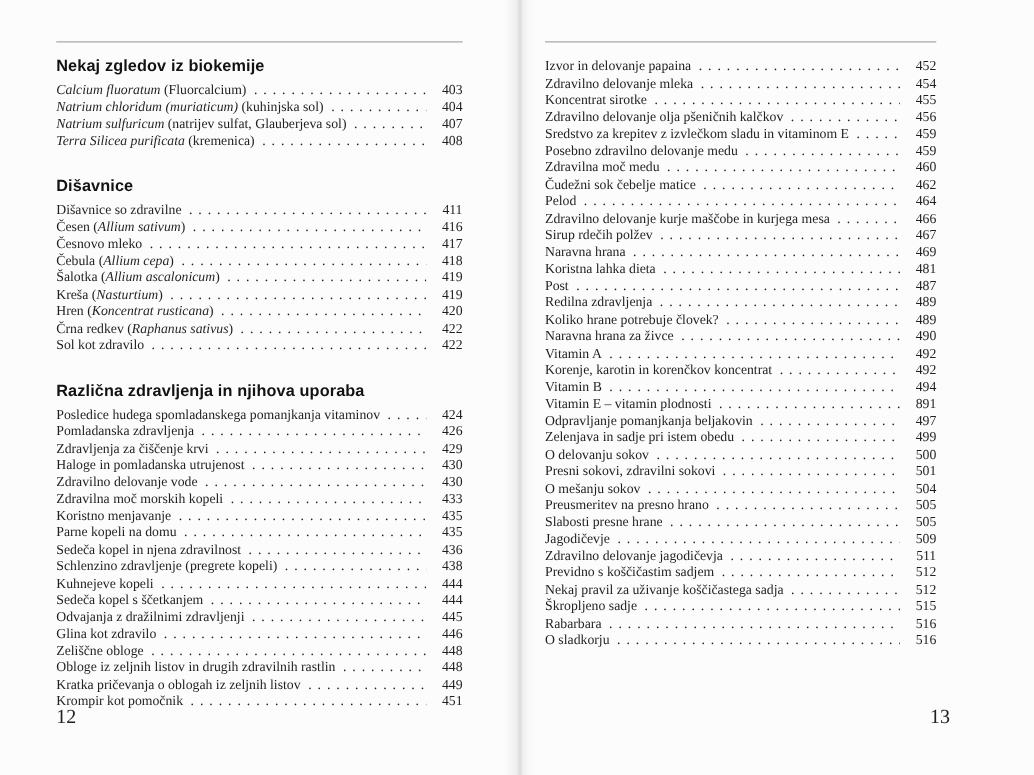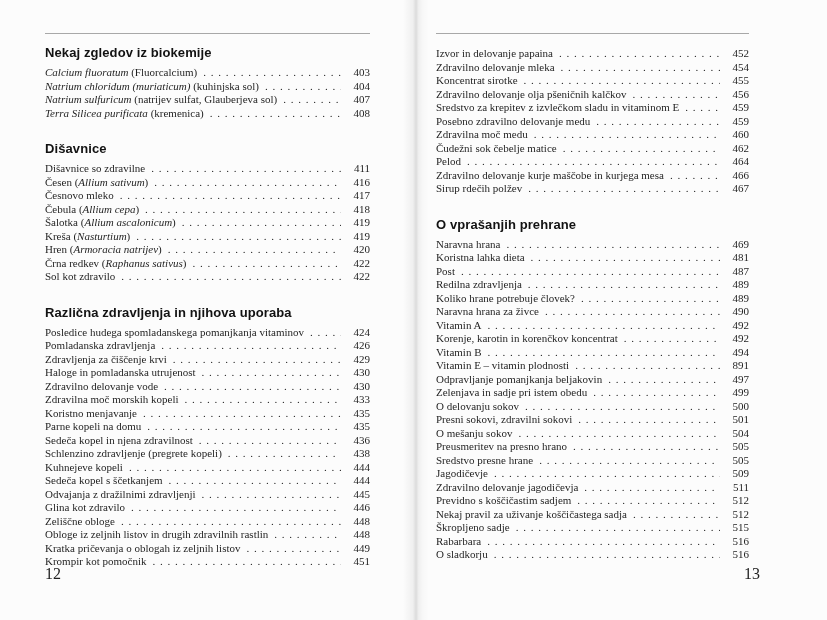--- a/index.html
+++ b/index.html
@@ -141,21 +141,21 @@
             <span class="title">Šalotka (<i>Allium ascalonicum</i>)</span>
             <span class="leader"></span>
             <span class="pg">419</span>
           </div>
           <div class="entry">
             <span class="title">Kreša (<i>Nasturtium</i>)</span>
             <span class="leader"></span>
             <span class="pg">419</span>
           </div>
           <div class="entry">
-            <span class="title">Hren (<i>Armoracia natrijev</i>)</span>
+            <span class="title">Hren (<i>Koncentrat rusticana</i>)</span>
             <span class="leader"></span>
             <span class="pg">420</span>
           </div>
           <div class="entry">
             <span class="title">Črna redkev (<i>Raphanus sativus</i>)</span>
             <span class="leader"></span>
             <span class="pg">422</span>
           </div>
           <div class="entry">
             <span class="title">Sol kot zdravilo</span>
@@ -313,21 +313,20 @@
             <span class="title">Zdravilno delovanje kurje maščobe in kurjega mesa</span>
             <span class="leader"></span>
             <span class="pg">466</span>
           </div>
           <div class="entry">
             <span class="title">Sirup rdečih polžev</span>
             <span class="leader"></span>
             <span class="pg">467</span>
           </div>
         </div>
-        <div class="heading">O vprašanjih prehrane</div>
         <div class="entries">
           <div class="entry">
             <span class="title">Naravna hrana</span>
             <span class="leader"></span>
             <span class="pg">469</span>
           </div>
           <div class="entry">
             <span class="title">Koristna lahka dieta</span>
             <span class="leader"></span>
             <span class="pg">481</span>
@@ -396,21 +395,21 @@
             <span class="title">O mešanju sokov</span>
             <span class="leader"></span>
             <span class="pg">504</span>
           </div>
           <div class="entry">
             <span class="title">Preusmeritev na presno hrano</span>
             <span class="leader"></span>
             <span class="pg">505</span>
           </div>
           <div class="entry">
-            <span class="title">Sredstvo presne hrane</span>
+            <span class="title">Slabosti presne hrane</span>
             <span class="leader"></span>
             <span class="pg">505</span>
           </div>
           <div class="entry">
             <span class="title">Jagodičevje</span>
             <span class="leader"></span>
             <span class="pg">509</span>
           </div>
           <div class="entry">
             <span class="title">Zdravilno delovanje jagodičevja</span>

